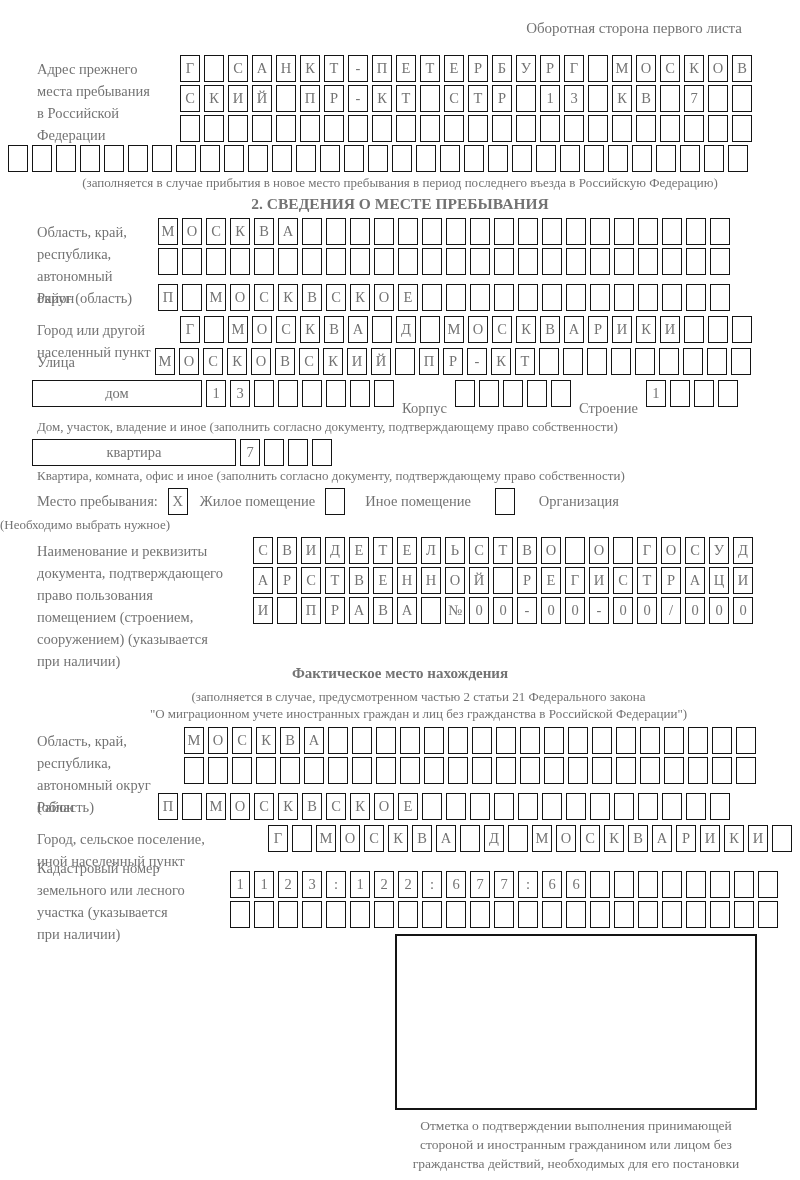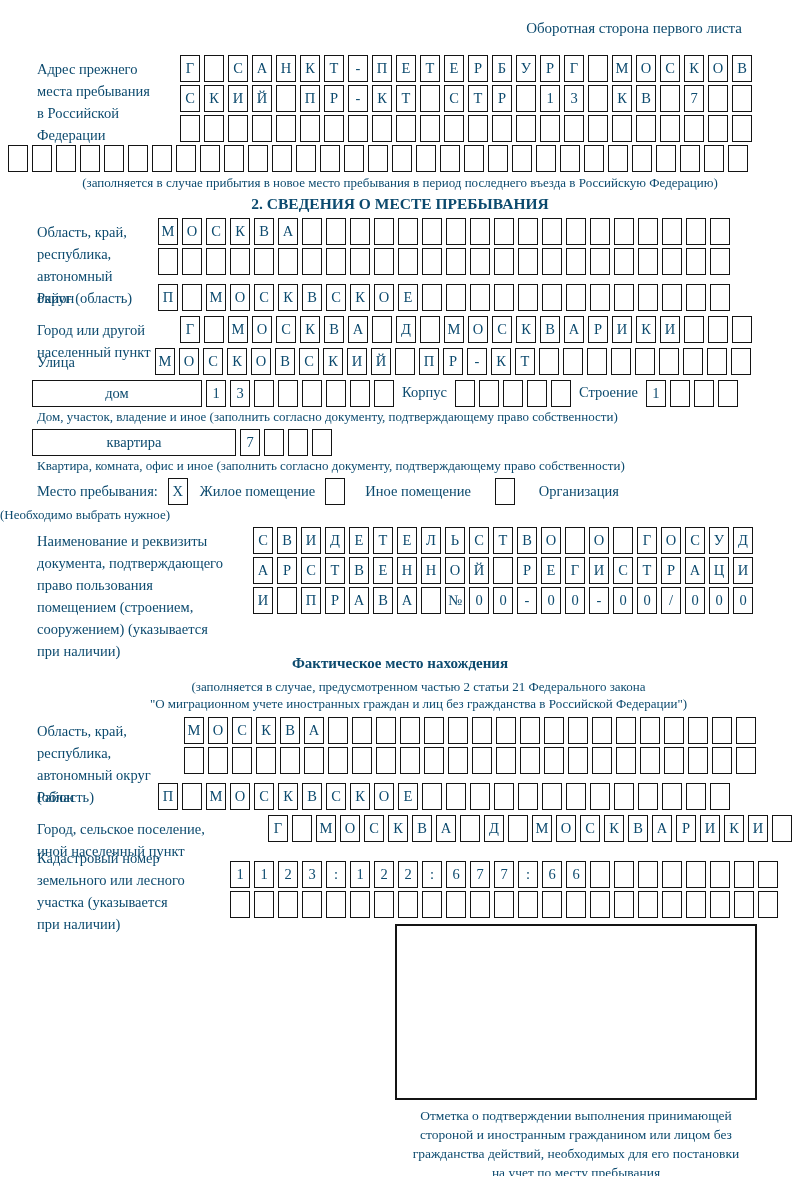--- a/index.html
+++ b/index.html
@@ -1,18 +1,18 @@
 <!DOCTYPE html>
 <html><head>
 <meta charset="utf-8">
 <style>
   html,body{margin:0;padding:0;background:#ffffff;}
   .page{
     position:relative;width:800px;height:1176px;overflow:hidden;
-    background:#ffffff;color:#0c4a6e;
+    background:#ffffff;color:#737373;
     font-family:"Liberation Serif","DejaVu Serif",serif;
     font-size:14.5px;
   }
   .hdr{margin:20px 58px 0 0;text-align:right;font-size:15px;}
   
   .boxrow{display:flex;gap:4px;margin-bottom:3px;}
   .box{
     flex:0 0 auto;width:20px;height:27px;box-sizing:border-box;
     border:1.6px solid #141414;display:flex;align-items:center;justify-content:center;
     font-size:14.5px;line-height:1;background:#fff;
@@ -28,21 +28,21 @@
   .w143{width:143px;} .w121{width:121px;} .w118{width:118px;}
   .w216{width:216px;} .w147{width:147px;} .w195{width:195px;} .w193{width:193px;}
   .note{font-size:13px;line-height:16px;}
   .center{text-align:center;}
   .title{font-weight:bold;font-size:15.5px;text-align:center;}
   .widebox{
     box-sizing:border-box;height:27px;border:1.7px solid #141414;
     display:flex;align-items:center;justify-content:center;font-size:14.5px;background:#fff;
   }
   .hrow{display:flex;margin-left:32px;align-items:flex-start;}
-  .hrow .inline-label{margin:4px 8px 0 8px;font-size:14.5px;white-space:nowrap;}
+  .hrow .inline-label{margin:20px 8px 0 8px;font-size:14.5px;white-space:nowrap;}
   .stay{display:flex;align-items:center;margin-left:37px;}
   .stay .stay-label{white-space:nowrap;}
   .cbx{margin-left:10px;}
   .stamp-box{
     box-sizing:border-box;margin-left:395px;width:362px;height:176px;
     border:2px solid #141414;background:#fff;
   }
   .stamp-caption{
     margin-left:390px;width:372px;text-align:center;
     font-size:13.5px;line-height:19px;white-space:pre-line;

